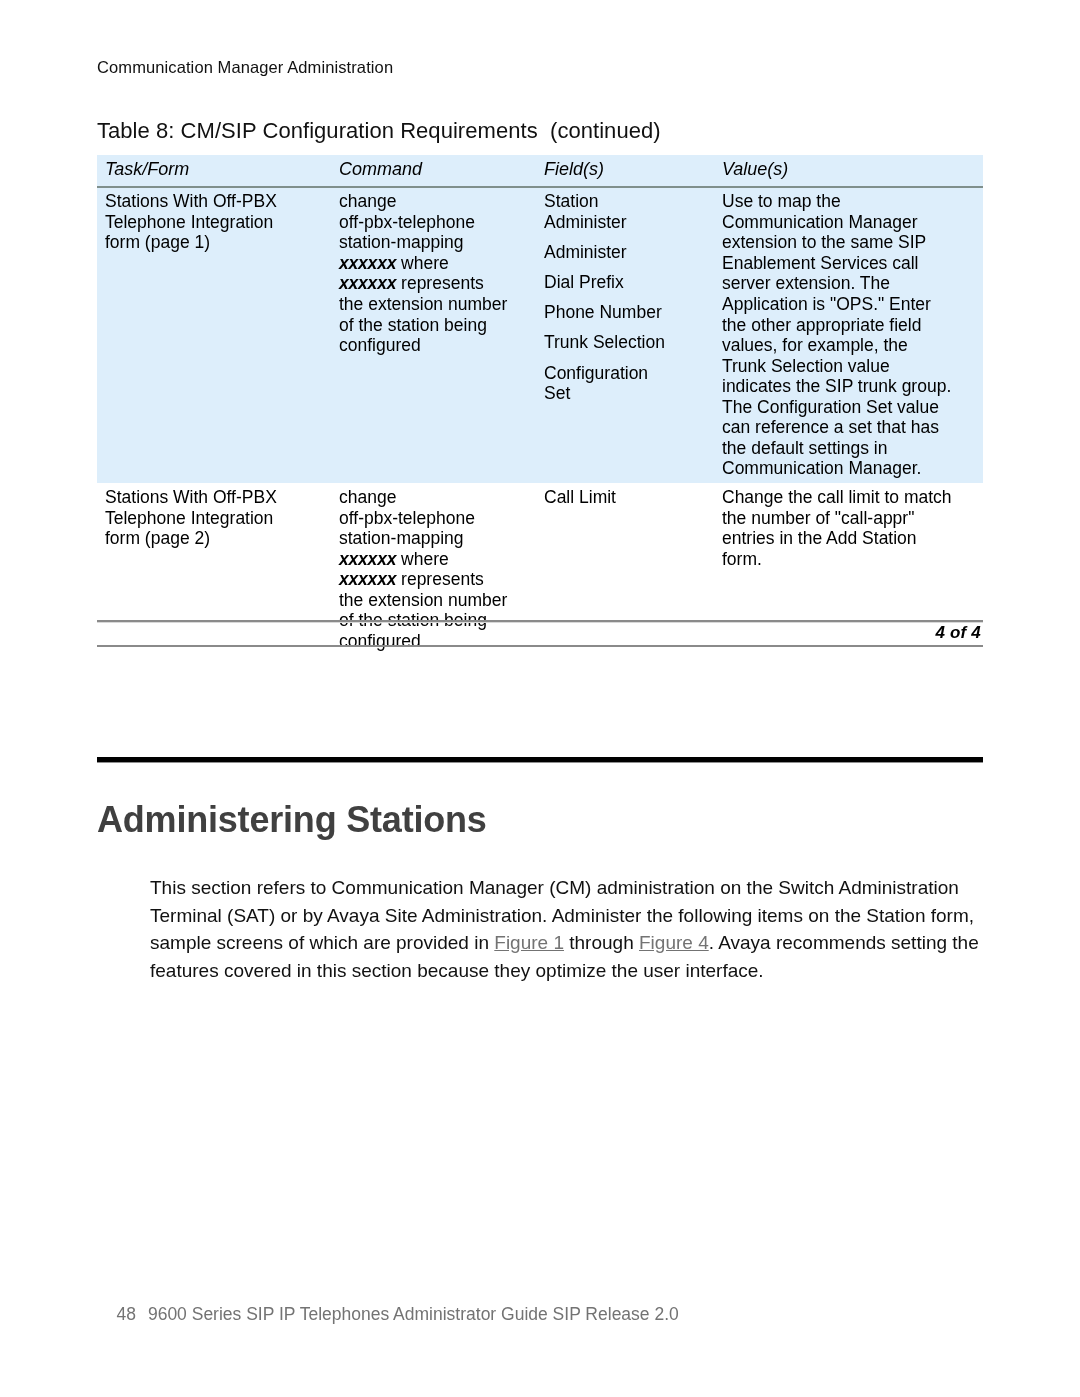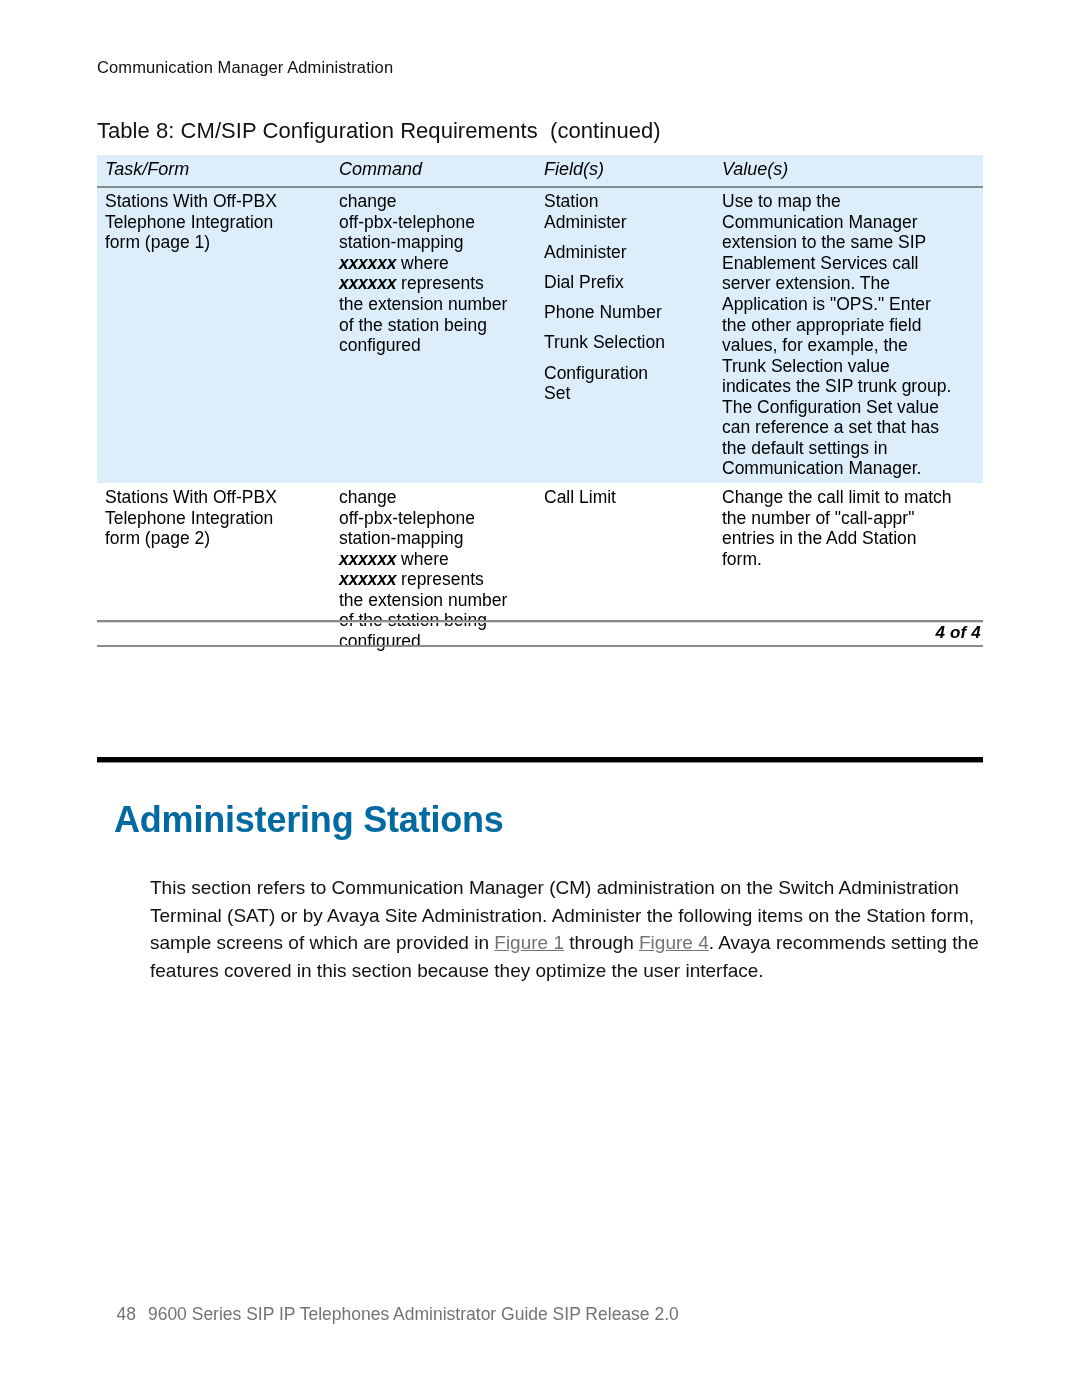--- a/index.html
+++ b/index.html
@@ -137,25 +137,25 @@
     position: absolute;
     left: 97px;
     top: 757px;
     width: 886px;
     height: 5px;
     background: #000000;
     border-bottom: 1px solid #8f8f8f;
   }
   .section-title {
     position: absolute;
-    left: 114px;
+    left: 97px;
     top: 775px;
     font-size: 36px;
     letter-spacing: -0.2px;
-    color: #0369a1;
+    color: #404040;
   }
 
   
   .body-copy {
     position: absolute;
     left: 150px;
     top: 855px;
     width: 840px;
     font-size: 19px;
     line-height: 1.45;

